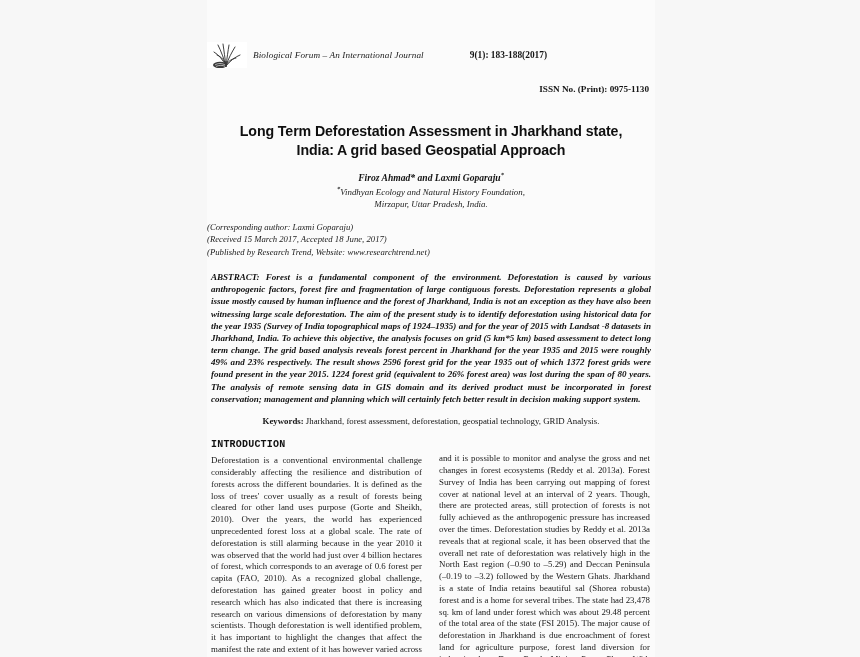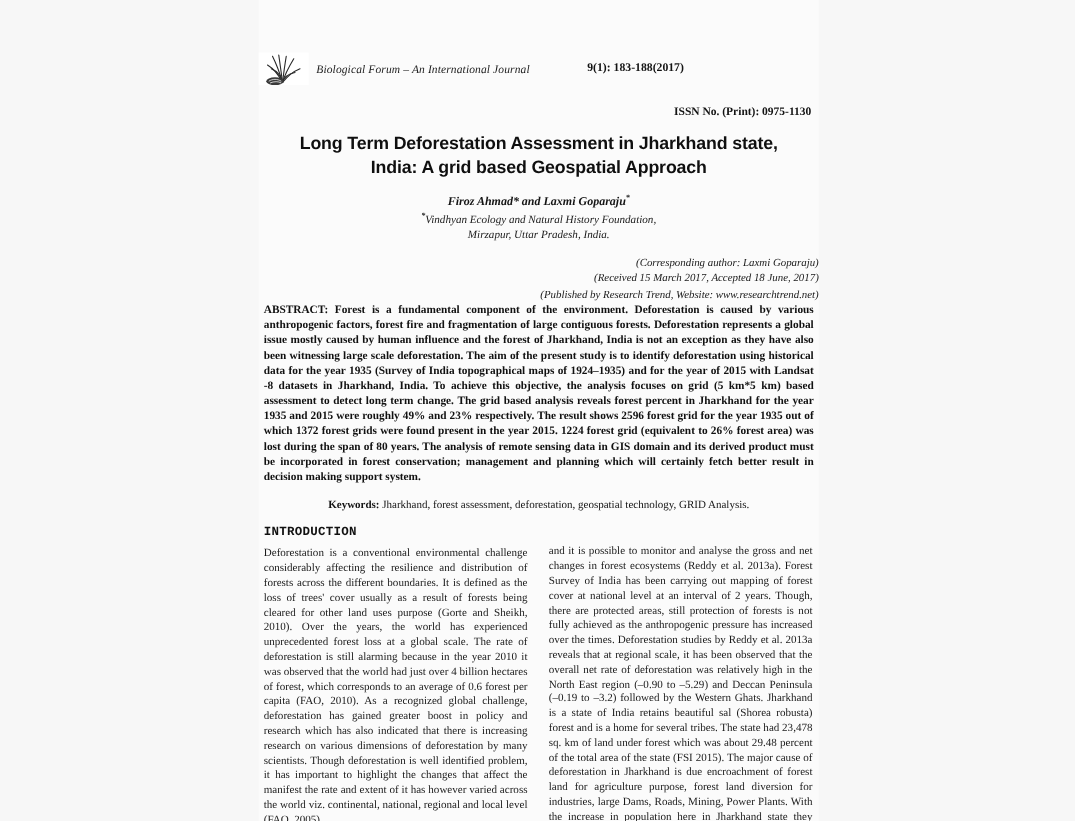--- a/index.html
+++ b/index.html
@@ -79,21 +79,21 @@
   .issn-line {
     font-family: "Liberation Serif", serif;
     font-size: 9.2px;
     font-weight: bold;
     color: #141414;
     margin-top: 16px;
   }
 
   
   .title {
-    margin-top: 2px;
+    margin-top: 18px;
     text-align: center;
     font-family: "Liberation Sans", sans-serif;
     font-size: 14.2px;
     font-weight: bold;
     line-height: 1.35;
     color: #0f0f0f;
     padding: 0 14px;
     letter-spacing: -0.1px;
   }
 
@@ -112,37 +112,39 @@
     text-align: center;
     font-family: "Liberation Serif", serif;
     font-style: italic;
     font-size: 8.9px;
     line-height: 1.38;
     color: #1a1a1a;
     margin-top: 1px;
   }
   .pubnote {
     margin-top: 11px;
-    text-align: right;
+    text-align: left;
     font-family: "Liberation Serif", serif;
     font-style: italic;
     font-size: 8.7px;
     line-height: 1.42;
     color: #1a1a1a;
   }
 
   
   .abstract {
+    margin-top: 13px;
     padding: 0 4px 0 4px;
     font-family: "Liberation Serif", serif;
     font-size: 9.05px;
     font-weight: bold;
     line-height: 1.345;
     text-align: justify;
     color: #111111;
+    font-style: italic;
   }
   .keywords {
     margin-top: 11px;
     padding: 0 4px;
     font-family: "Liberation Serif", serif;
     font-size: 8.8px;
     line-height: 1.3;
     text-align: center;
     color: #141414;
   }

